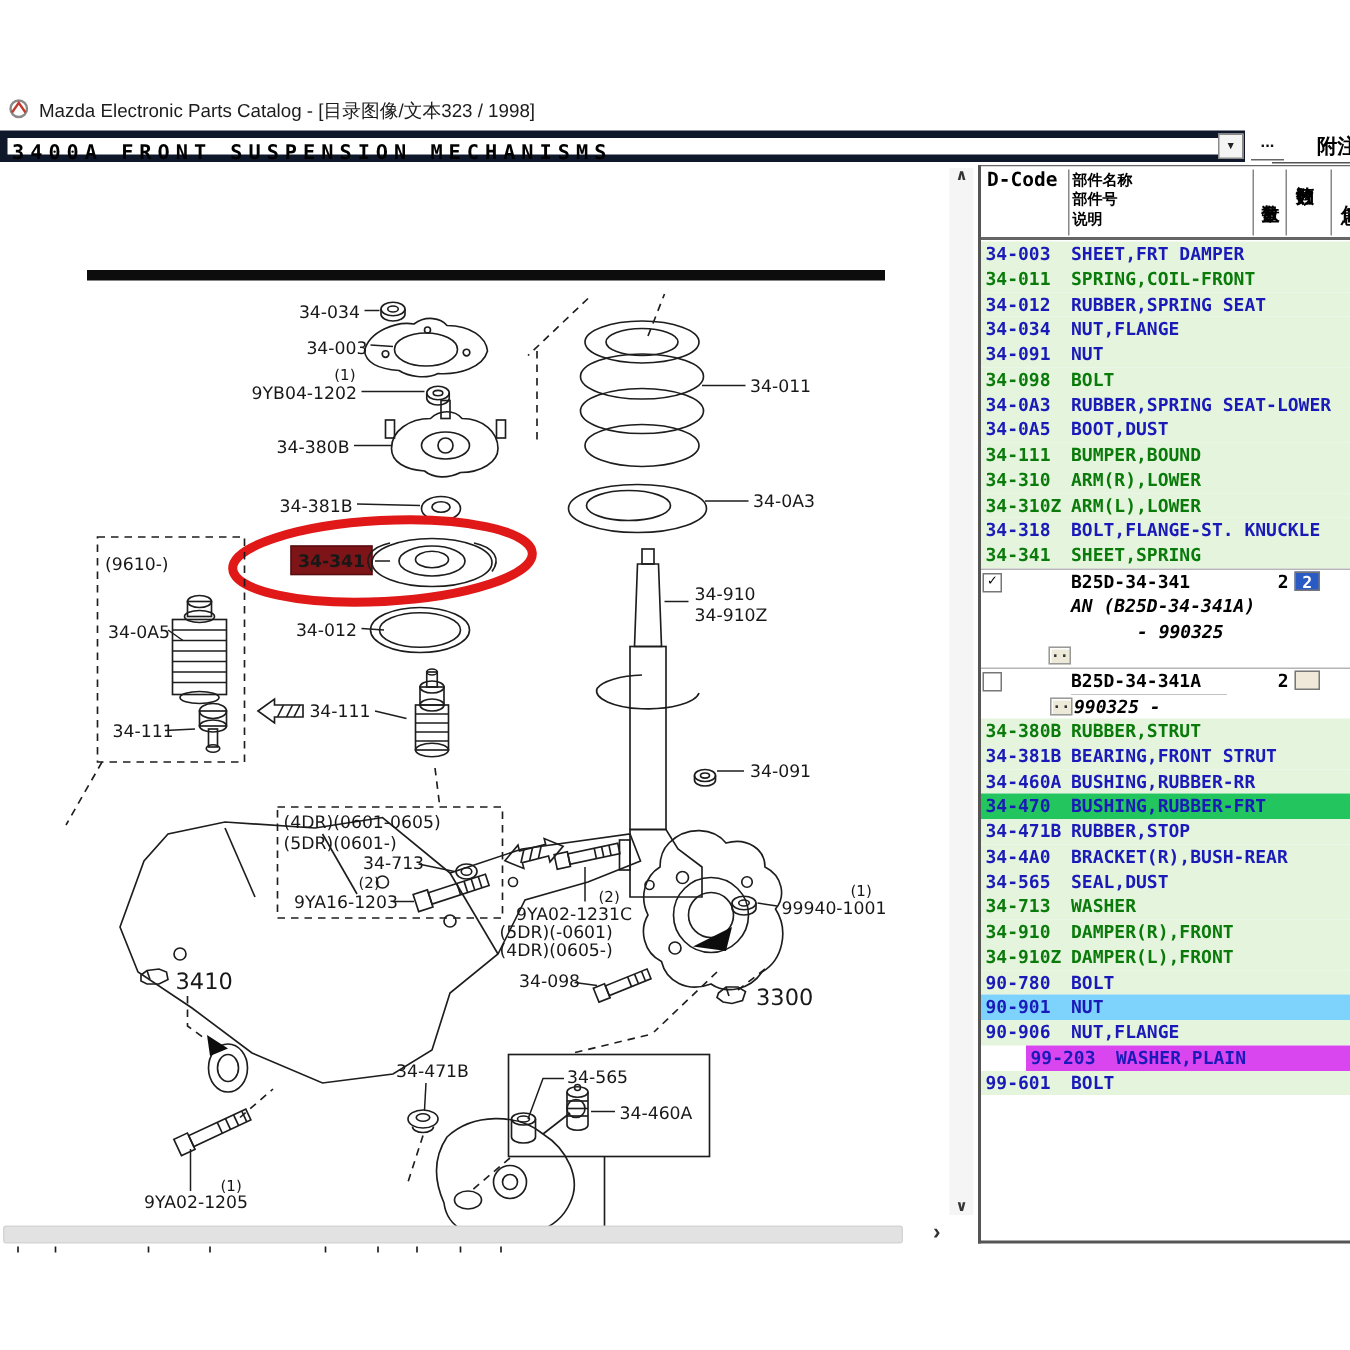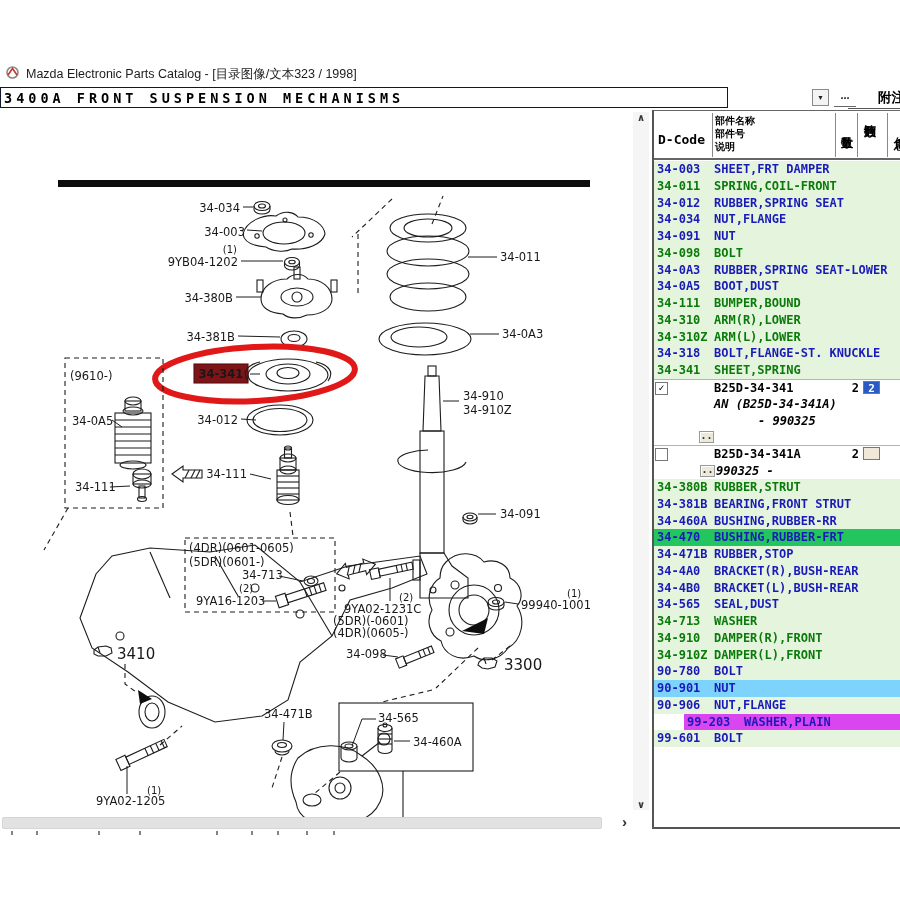--- a/index.html
+++ b/index.html
@@ -4,43 +4,43 @@
 <style>
   html,body{margin:0;padding:0;background:#fff;}
   body{width:900px;height:900px;position:relative;overflow:hidden;
        font-family:"Liberation Sans","DejaVu Sans",sans-serif;}
   
   #titlebar{position:absolute;left:0;top:64px;width:900px;height:22px;background:#fff;}
   #app-icon{position:absolute;left:5px;top:1px;width:15px;height:15px;}
   #title-text{position:absolute;left:26px;top:2px;font-size:12.5px;color:#1c1c1c;}
   
   #toolbar{position:absolute;left:0;top:86px;width:900px;height:24px;}
-  #combo{position:absolute;left:0;top:1px;width:728px;height:21px;background:#fff;
-         border:1px solid #0f172a;box-sizing:border-box;}
+  #combo{position:absolute;left:0;top:1px;width:830px;height:21px;background:#fff;
+         border:5px solid #0f172a;box-sizing:border-box;}
   #combo-text{position:absolute;left:3px;top:2px;font-family:"DejaVu Sans Mono",monospace;
          font-weight:bold;font-size:13.5px;letter-spacing:4px;color:#000;white-space:nowrap;}
   #dd-btn{position:absolute;left:812px;top:3px;width:17px;height:17px;background:#f4f4f4;
          border:1px solid #8a8a8a;box-sizing:border-box;font-size:7px;text-align:center;
          line-height:15px;color:#222;}
   #more-btn{position:absolute;left:834px;top:4px;width:22px;height:16px;background:#fff;
          border-bottom:1.5px solid #666;font-weight:bold;font-size:11px;text-align:center;
          line-height:10px;color:#111;}
   #attach-wrap{position:absolute;left:848px;top:0px;width:52px;height:22px;overflow:hidden;
          border-bottom:1.5px solid #555;}
   #attach-label{position:absolute;left:30px;top:3px;font-weight:bold;font-size:13.5px;
          color:#000;white-space:nowrap;}
   
   #list-topline{position:absolute;left:652px;top:110px;width:248px;height:1px;background:#666;}
   #list-leftline{position:absolute;left:652px;top:110px;width:2px;height:719px;background:#555;}
   #list-bottomline{position:absolute;left:652px;top:827px;width:248px;height:2px;background:#555;}
   #thead{position:absolute;left:654px;top:111px;width:246px;height:49px;background:#fff;
          border-bottom:2px solid #666;box-sizing:border-box;}
   .hline{position:absolute;top:2px;width:1px;height:44px;background:#888;}
   #thead .t{position:absolute;font-weight:bold;color:#000;}
-  #h-dcode{left:4px;top:21px;font-family:"DejaVu Sans Mono",monospace;font-size:13px;}
+  #h-dcode{left:4px;top:2px;font-family:"DejaVu Sans Mono",monospace;font-size:13px;}
   .hname{left:61px;font-size:10px;line-height:13px;}
   .vtext{writing-mode:vertical-rl;text-orientation:upright;font-size:12px;letter-spacing:1px;}
   
   #rows{position:absolute;left:654px;top:161px;width:246px;}
   .prow{position:relative;height:16.75px;line-height:17px;white-space:nowrap;
         font-family:"DejaVu Sans Mono",monospace;font-weight:bold;font-size:12px;}
   .prow.d{height:16.4px;background:#fff;}
   .code{position:absolute;left:3px;}
   .pname{position:absolute;left:60px;}
   .cb{position:absolute;left:1px;top:2px;width:11px;height:11px;border:1px solid #777;
@@ -532,24 +532,20 @@
     </div>
     <div class="prow" style="background: rgb(228, 244, 221); color: rgb(26, 26, 185);">
       <span class="code">34-471B</span>
       <span class="pname">RUBBER,STOP</span>
     </div>
     <div class="prow" style="background: rgb(228, 244, 221); color: rgb(26, 26, 185);">
       <span class="code">34-4A0</span>
       <span class="pname">BRACKET(R),BUSH-REAR</span>
     </div>
     <div class="prow" style="background: rgb(228, 244, 221); color: rgb(26, 26, 185);">
-      <span class="code">34-4B0</span>
-      <span class="pname">BRACKET(L),BUSH-REAR</span>
-    </div>
-    <div class="prow" style="background: rgb(228, 244, 221); color: rgb(26, 26, 185);">
       <span class="code">34-565</span>
       <span class="pname">SEAL,DUST</span>
     </div>
     <div class="prow" style="background: rgb(228, 244, 221); color: rgb(10, 122, 10);">
       <span class="code">34-713</span>
       <span class="pname">WASHER</span>
     </div>
     <div class="prow" style="background: rgb(228, 244, 221); color: rgb(10, 122, 10);">
       <span class="code">34-910</span>
       <span class="pname">DAMPER(R),FRONT</span>

